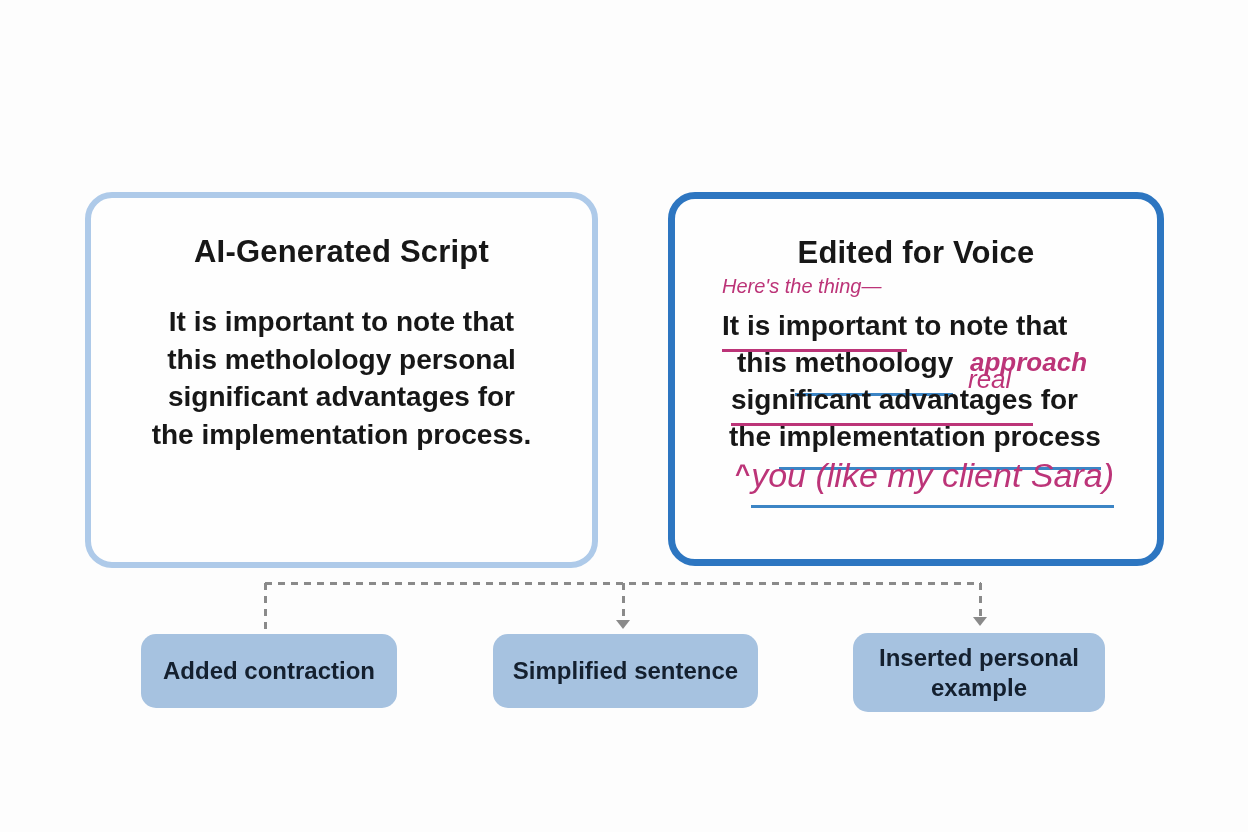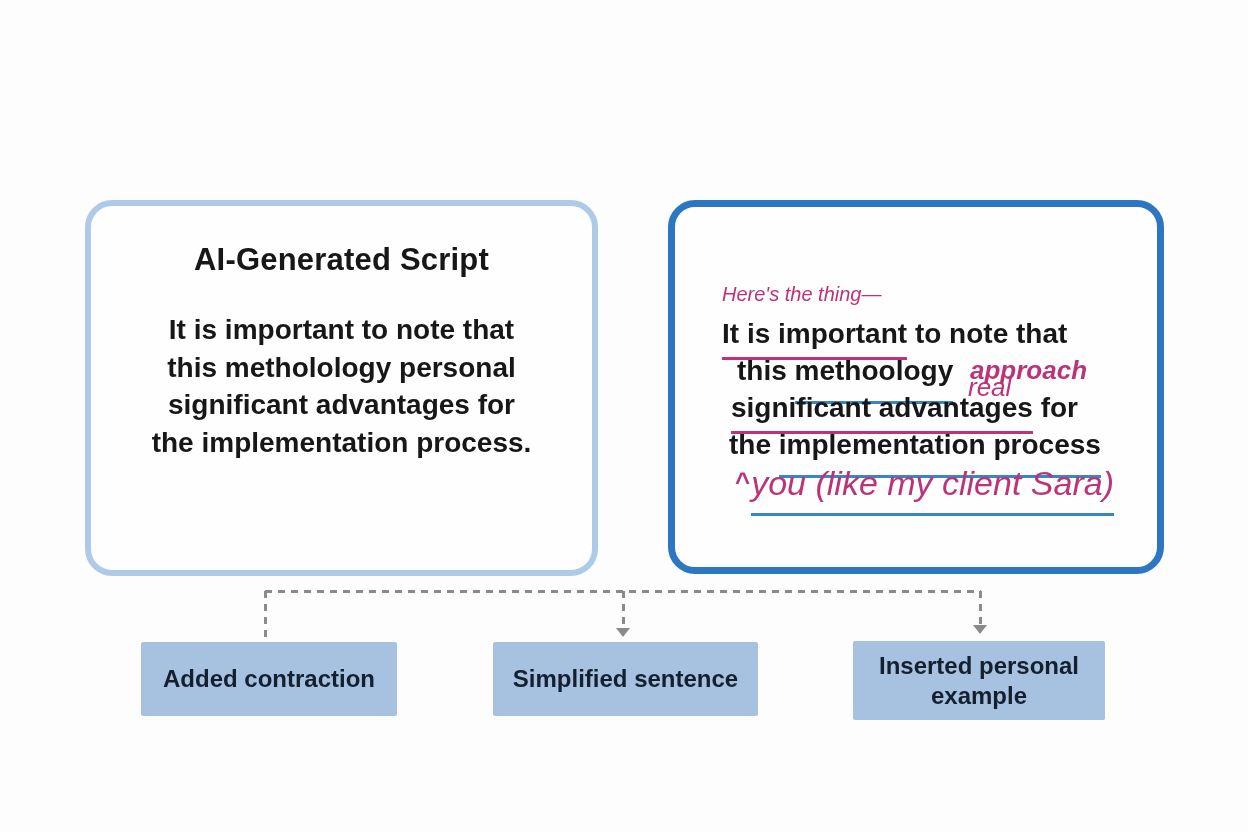--- a/index.html
+++ b/index.html
@@ -3,21 +3,21 @@
 <meta charset="utf-8">
 <style>
   html,body{margin:0;padding:0;}
   body{
     width:1248px;height:832px;
     background:#fdfdfd;
     font-family:"Liberation Sans", sans-serif;
     position:relative;
     overflow:hidden;
   }
-  .canvas{position:absolute;inset:0;margin-top:8px;}
+  .canvas{position:absolute;inset:0;}
 
   
   .card{
     position:absolute;
     background:#fefefe;
     border-radius:27px;
     box-sizing:border-box;
   }
   .card-left{
     left:85px;top:192px;width:513px;height:376px;
@@ -104,21 +104,21 @@
     border-right:7px solid transparent;
     border-top:9px solid #8a8a8a;
   }
   .arrow-mid{left:616px;top:620px;}
   .arrow-right{left:973px;top:617px;}
 
   
   .label-box{
     position:absolute;
     background:#a6c2e0;
-    border-radius:2px;
+    border-radius:15px;
     display:flex;align-items:center;justify-content:center;
     text-align:center;
     font-size:24px;font-weight:700;color:#14202f;
     line-height:30px;
     box-sizing:border-box;
     padding:4px 14px;
   }
   .label-1{left:141px;top:634px;width:256px;height:74px;}
   .label-2{left:493px;top:634px;width:265px;height:74px;}
   .label-3{left:853px;top:633px;width:252px;height:79px;}
@@ -132,20 +132,21 @@
     <div class="card-title">AI-Generated Script</div>
     <div class="body-left">
       <div class="bline">It is important to note that</div>
       <div class="bline">this metholology personal</div>
       <div class="bline">significant advantages for</div>
       <div class="bline">the implementation process.</div>
     </div>
   </div>
 
   <div class="card card-right">
+    <div class="card-title">Edited for Voice</div>
 
     <div class="intro">Here's the thing—</div>
 
     <div class="rline l1">
       <span class="u-pink">It is important</span><span> to note that</span>
     </div>
 
     <div class="rline l2">
       <span>this </span><span class="u-blue">methoology</span>
     </div>

